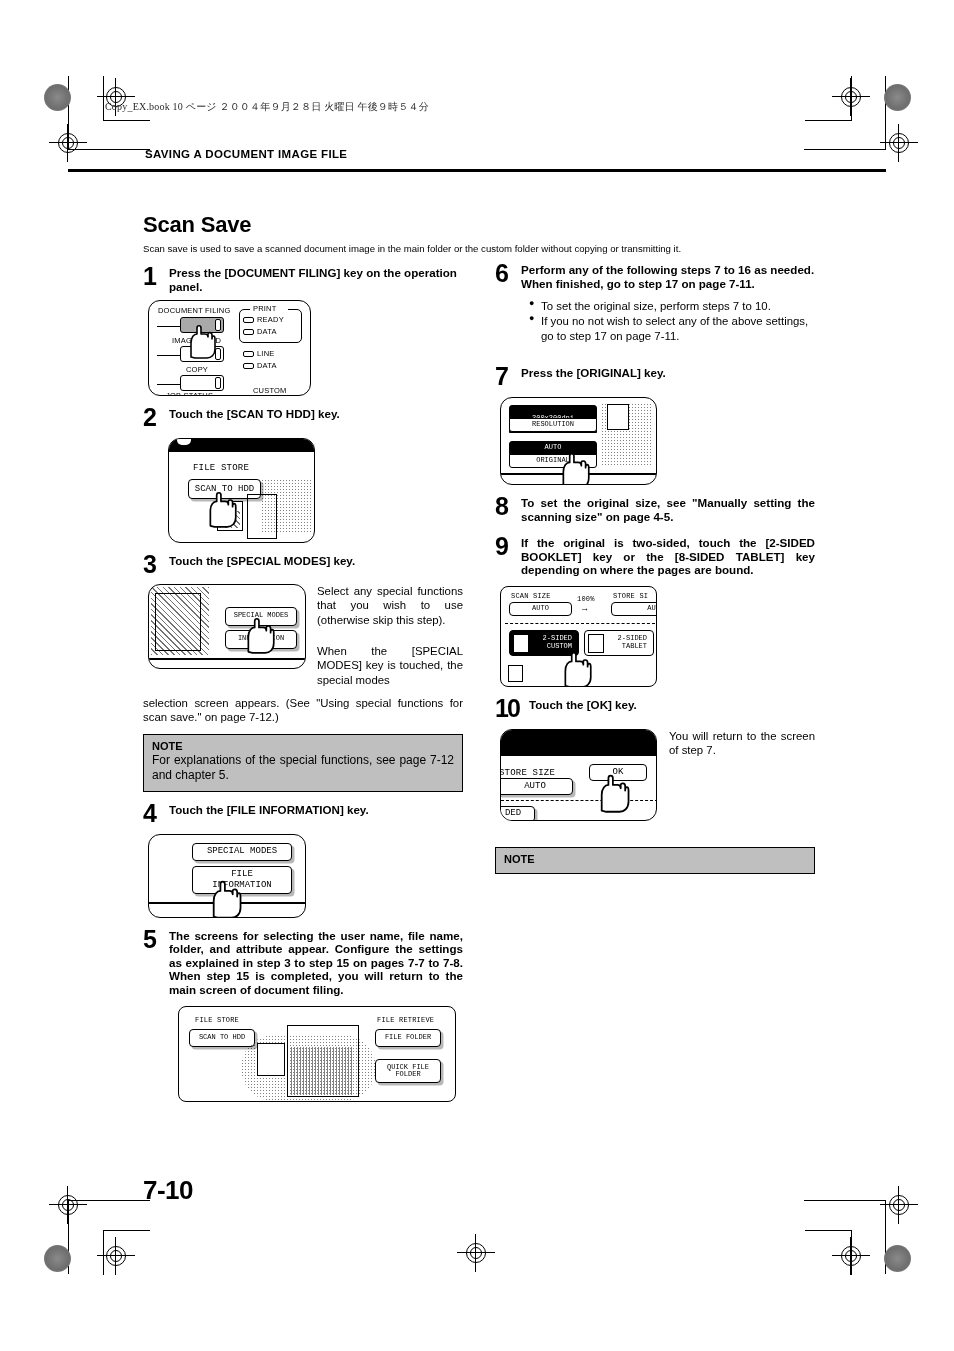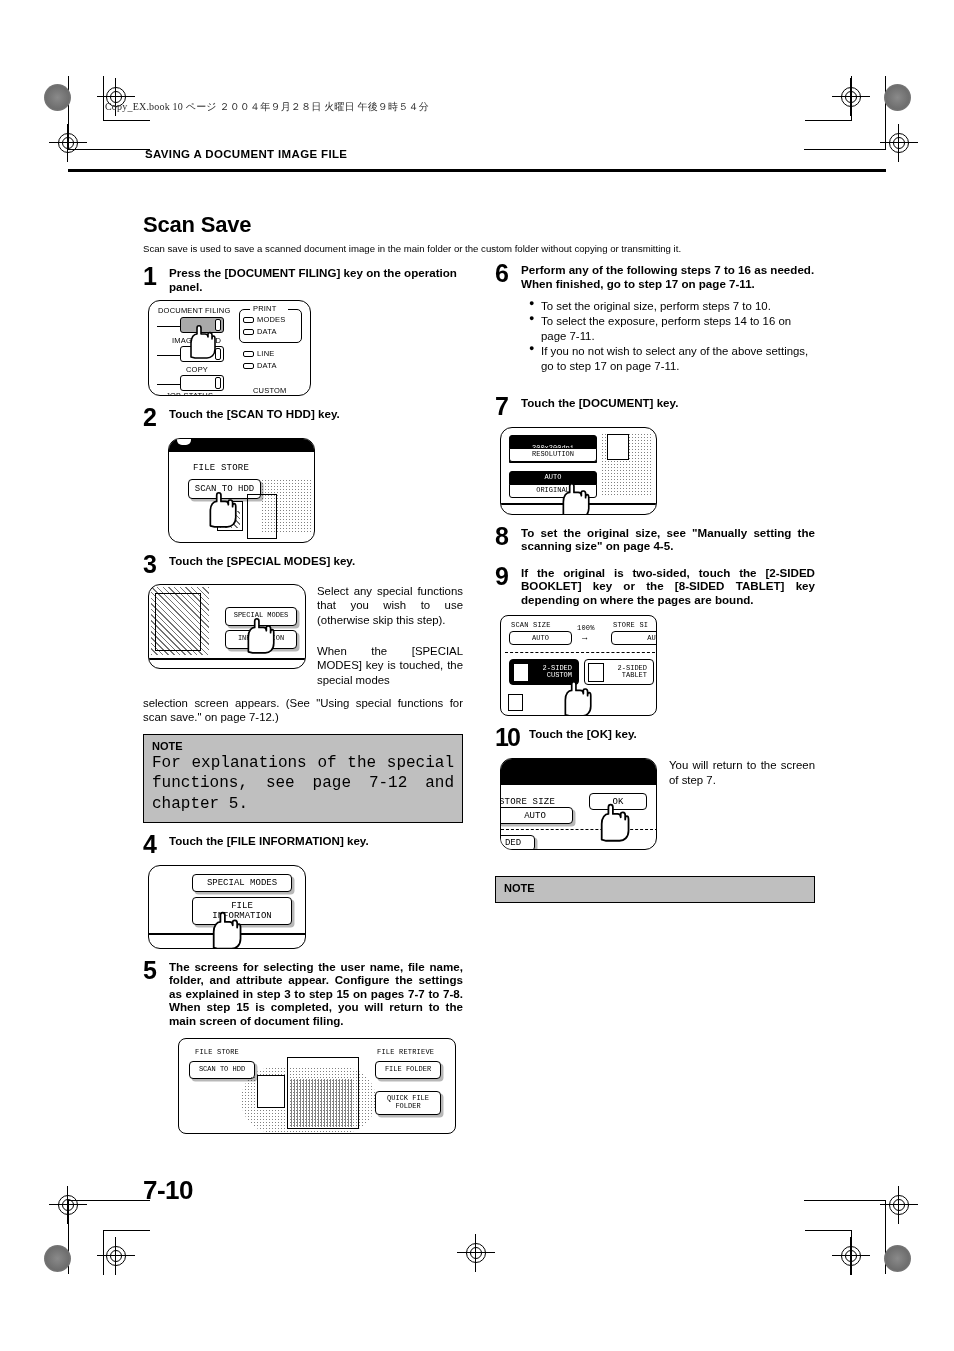--- a/index.html
+++ b/index.html
@@ -57,21 +57,21 @@
   .bullets li{list-style:none;position:relative;padding-left:12px;margin-bottom:1px;}
   .bullets li::before{content:"\25CF";position:absolute;left:0;top:-1px;font-size:9px;}
   ul{margin:0;padding:0;}
 
   .para{font-size:11.4px;line-height:1.27;text-align:justify;}
 
   
   .note{background:#bfbfbf;border:1px solid #000;padding:5px 8px 7px 8px;
         margin:9px 0 10px 0;}
   .note .nt{font-size:11px;font-weight:bold;margin-bottom:1px;}
-  .note .nb{font-size:16px;line-height:1.3;text-align:justify;font-family:Liberation Mono, monospace;}
+  .note .nb{font-size:12px;line-height:1.3;text-align:justify;}
 
   
   .panel{position:relative;border:1.6px solid #000;background:#fff;
          box-sizing:border-box;overflow:hidden;}
   .panel.r12{border-radius:12px;}
   .panel.r8{border-radius:8px;}
 
   .lcdtxt{position:absolute;font-family:"Liberation Mono","DejaVu Sans Mono",monospace;
           font-size:8px;letter-spacing:.2px;white-space:nowrap;}
   .lcdtxt.s7{font-size:7px;}
@@ -220,21 +220,21 @@
       <div class="hairline" style="left:8px;top:83px;width:23px;"></div>
 
       <div class="lcdtxt s7" style="left:17px;top:90px;font-family:'Liberation Sans',sans-serif;font-size:7.5px;">JOB STATUS</div>
       <div class="lcdtxt s7" style="left:104px;top:85px;font-family:'Liberation Sans',sans-serif;font-size:7.5px;">CUSTOM</div>
       <div class="lcdtxt s7" style="left:102px;top:93px;font-family:'Liberation Sans',sans-serif;font-size:7.5px;">SETTINGS</div>
 
       <div class="ol" style="left:90px;top:8px;width:63px;height:34px;border-radius:5px;"></div>
       <div style="position:absolute;left:101px;top:3px;width:38px;height:10px;background:#fff;"></div>
       <div class="lcdtxt s7" style="left:104px;top:3px;font-family:'Liberation Sans',sans-serif;font-size:7.5px;">PRINT</div>
       <div class="olthin" style="left:94px;top:16px;width:11px;height:6px;border-radius:2px;"></div>
-      <div class="lcdtxt s7" style="left:108px;top:14px;font-family:'Liberation Sans',sans-serif;font-size:7.5px;">MODES</div>
+      <div class="lcdtxt s7" style="left:108px;top:14px;font-family:'Liberation Sans',sans-serif;font-size:7.5px;">READY</div>
       <div class="olthin" style="left:94px;top:28px;width:11px;height:6px;border-radius:2px;"></div>
       <div class="lcdtxt s7" style="left:108px;top:26px;font-family:'Liberation Sans',sans-serif;font-size:7.5px;">DATA</div>
 
       <div class="olthin" style="left:94px;top:50px;width:11px;height:6px;border-radius:2px;"></div>
       <div class="lcdtxt s7" style="left:108px;top:48px;font-family:'Liberation Sans',sans-serif;font-size:7.5px;">LINE</div>
       <div class="olthin" style="left:94px;top:62px;width:11px;height:6px;border-radius:2px;"></div>
       <div class="lcdtxt s7" style="left:108px;top:60px;font-family:'Liberation Sans',sans-serif;font-size:7.5px;">DATA</div>
 
       <div class="hand" style="left:36px;top:22px;">
         <svg width="34" height="40" viewBox="0 0 34 40">
@@ -350,29 +350,28 @@
 
   <div class="col col-r">
 
     <div class="step">
       <div class="step-row">
         <div class="num">6</div>
         <div class="stxt nojust">Perform any of the following steps 7 to 16 as needed. When finished, go to step 17 on page 7-11.</div>
       </div>
       <ul class="bullets">
         <li>To set the original size, perform steps 7 to 10.</li>
-        <li>To select the exposure, perform steps 14 to 16 on page 7-11.</li>
         <li>If you no not wish to select any of the above settings, go to step 17 on page 7-11.</li>
       </ul>
     </div>
 
     <div class="step" style="margin-top:22px;">
       <div class="step-row">
         <div class="num">7</div>
-        <div class="stxt nojust">Touch the [DOCUMENT] key.</div>
+        <div class="stxt nojust">Press the [ORIGINAL] key.</div>
       </div>
     </div>
 
     <div class="panel r12" style="width:157px;height:88px;margin:8px 0 10px 5px;">
       <div class="key inv s7" style="left:8px;top:7px;width:88px;height:28px;border-radius:3px 3px 0 0;">300x300dpi</div>
       <div class="key s7" style="left:8px;top:20px;width:88px;height:14px;border-radius:0 0 3px 3px;">RESOLUTION</div>
       <div class="key inv s7" style="left:8px;top:43px;width:88px;height:14px;border-radius:3px 3px 0 0;">AUTO</div>
       <div class="key s7" style="left:8px;top:56px;width:88px;height:14px;border-radius:0 0 3px 3px;">ORIGINAL</div>
       <div class="dots" style="left:100px;top:5px;width:50px;height:62px;"></div>
       <div class="ol" style="left:106px;top:6px;width:22px;height:26px;background:#fff;"></div>

